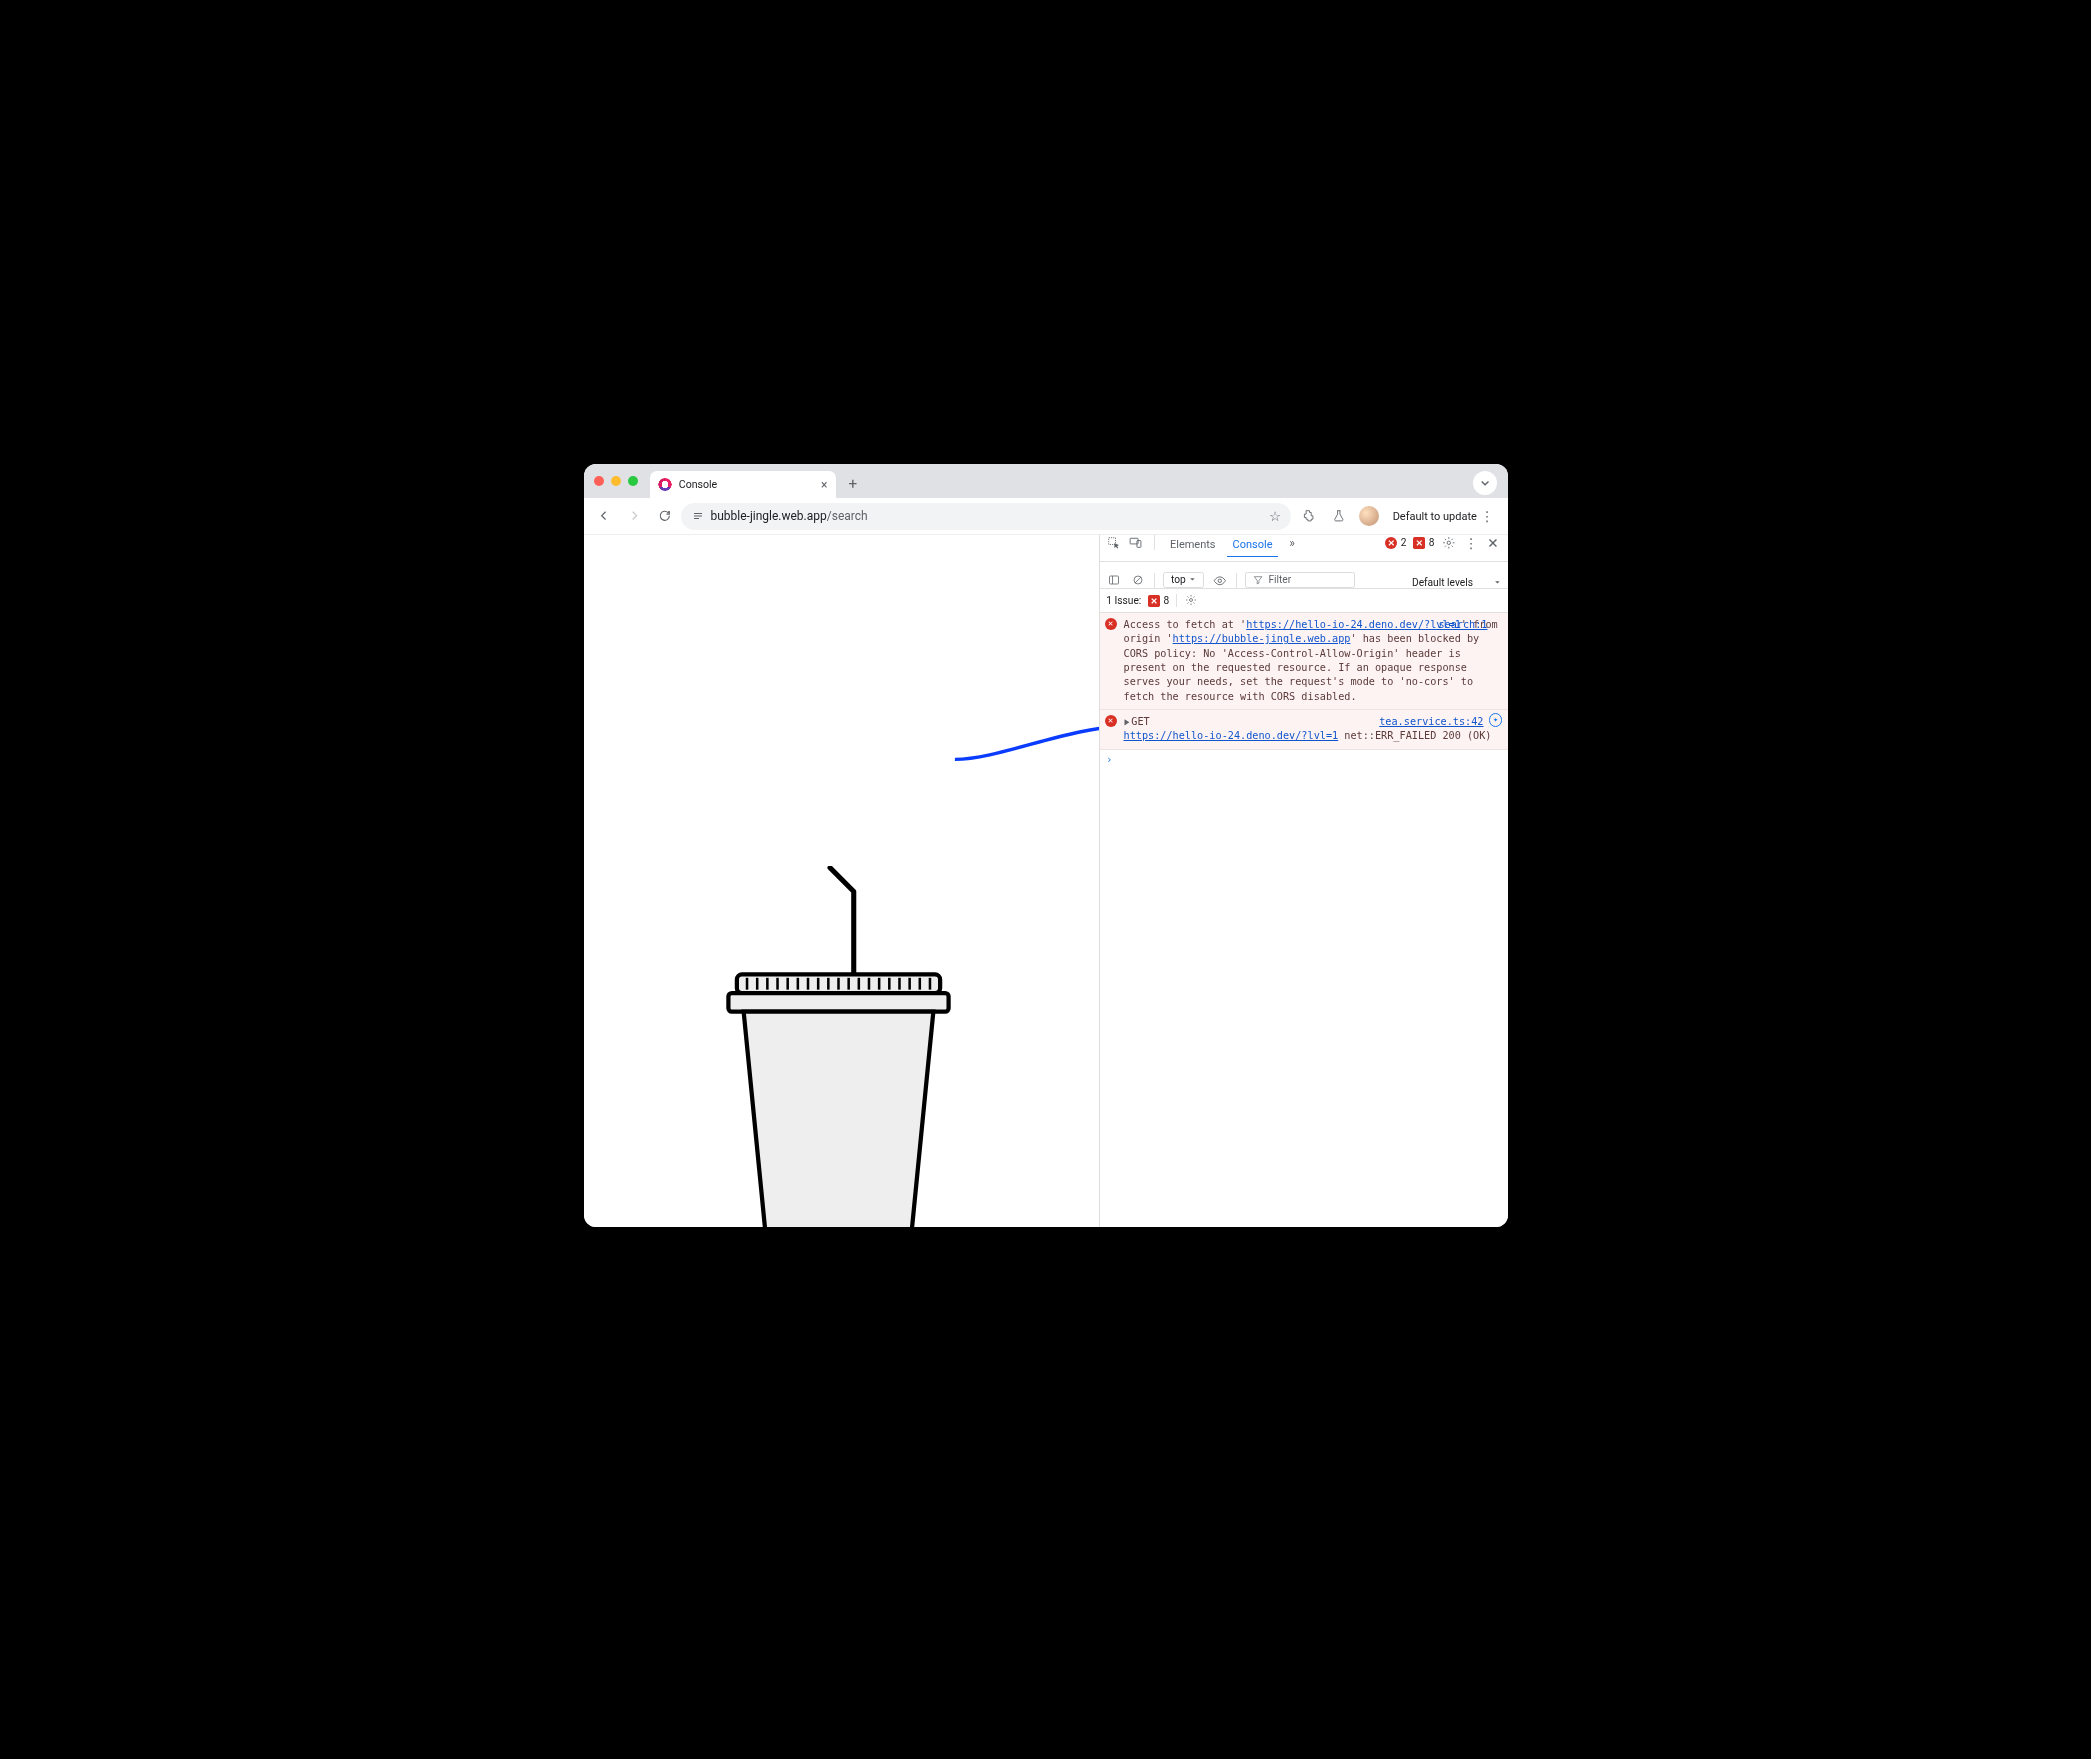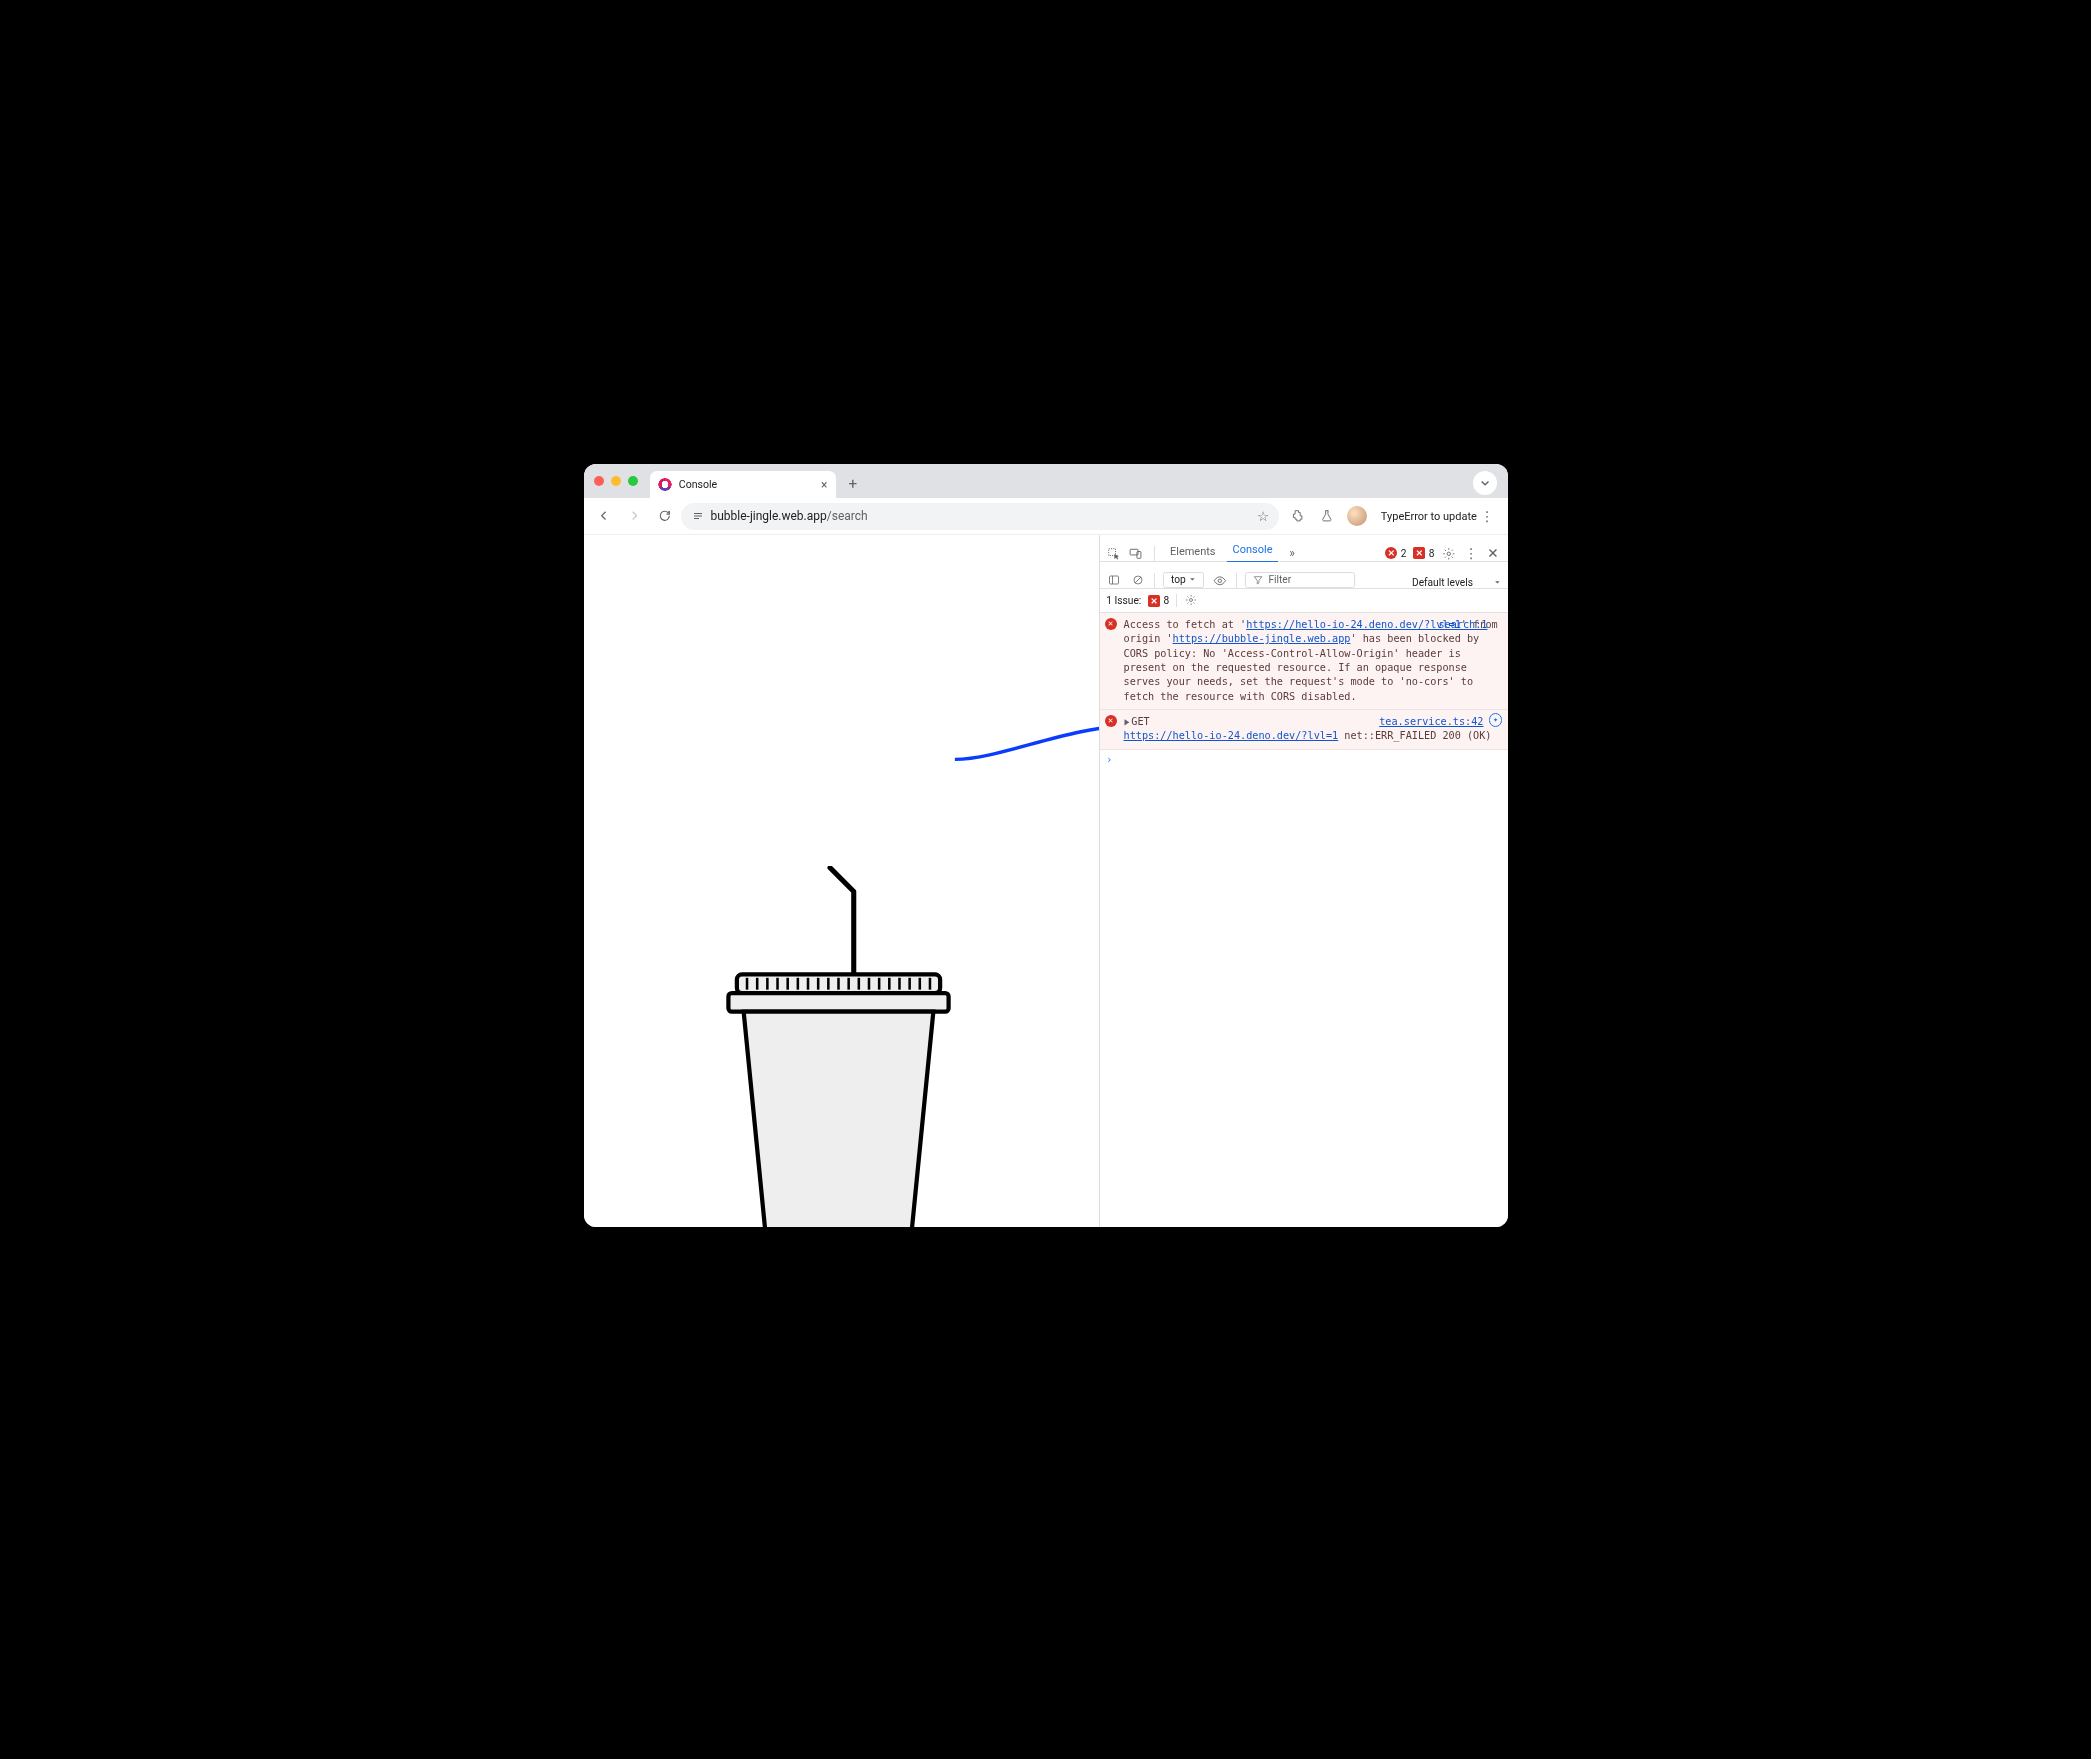--- a/index.html
+++ b/index.html
@@ -136,21 +136,21 @@
   .arrow-svg{position:absolute;left:366px;top:178px;width:191px;height:59px;pointer-events:none;}
   .cup{
     position:absolute;left:119px;top:331px;width:271px;height:415px;
   }
   
   .devtools{
     width:409px;background:#fff;border-left:0.8px solid #ddd;display:flex;flex-direction:column;
     font-size:10.6px;color:#202124;min-height:0;
   }
   .dt-tabs{
-    height:27px;display:flex;align-items:flex-end;gap:6.8px;border-bottom:0.8px solid #e0e0e0;padding:0 6.8px;
+    height:27px;display:flex;align-items:flex-start;gap:6.8px;border-bottom:0.8px solid #e0e0e0;padding:0 6.8px;
   }
   .dt-ic{width:15.3px;height:15.3px;display:flex;align-items:center;justify-content:center;color:#5f6368}
   .dt-tab{padding:3.4px 5.1px;color:#5f6368;font-size:11px;}
   .dt-tab.active{color:#1a73e8;border-bottom:1.7px solid #1a73e8;padding-bottom:5.1px;margin-bottom:-0.8px;}
   .dt-right{margin-left:auto;display:flex;align-items:center;gap:6.8px;}
   .dt-badge{display:inline-flex;align-items:center;gap:3.4px;font-size:10.2px;}
   .dt-badge .redcirc{width:12px;height:12px;background:#d93025;border-radius:50%;display:flex;align-items:center;justify-content:center;color:#fff;font-size:8.5px;font-weight:700}
   .dt-badge .redsq{width:12px;height:12px;background:#d93025;border-radius:1.7px;display:flex;align-items:center;justify-content:center;color:#fff;font-size:8.5px;font-weight:700}
   .dt-row2{
     height:27px;display:flex;align-items:flex-end;gap:8.5px;border-bottom:0.8px solid #e0e0e0;padding:0 6.8px;
@@ -250,21 +250,21 @@
       </div>
       <div class="icnbtn">
         <svg width="13.6" height="13.6" viewBox="0 0 24 24">
             <path d="M9 3h6M10 3v6l-5 9a2 2 0 0 0 2 3h10a2 2 0 0 0 2-3l-5-9V3" fill="none" stroke="#5f6368" stroke-width="1.6"></path>
           </svg>
       </div>
       <div class="icnbtn">
         <div class="avatar-dot"></div>
       </div>
       <div class="relaunch">
-        <span>TypeError to update</span>
+        <span>Default to update</span>
         <span style="font-size:13.6px;color:#5f6368;">⋮</span>
       </div>
     </div>
 
     <div class="workarea">
 
       <div class="page">
 
         <svg class="arrow-svg" viewBox="0 0 225 70">
           <defs>

